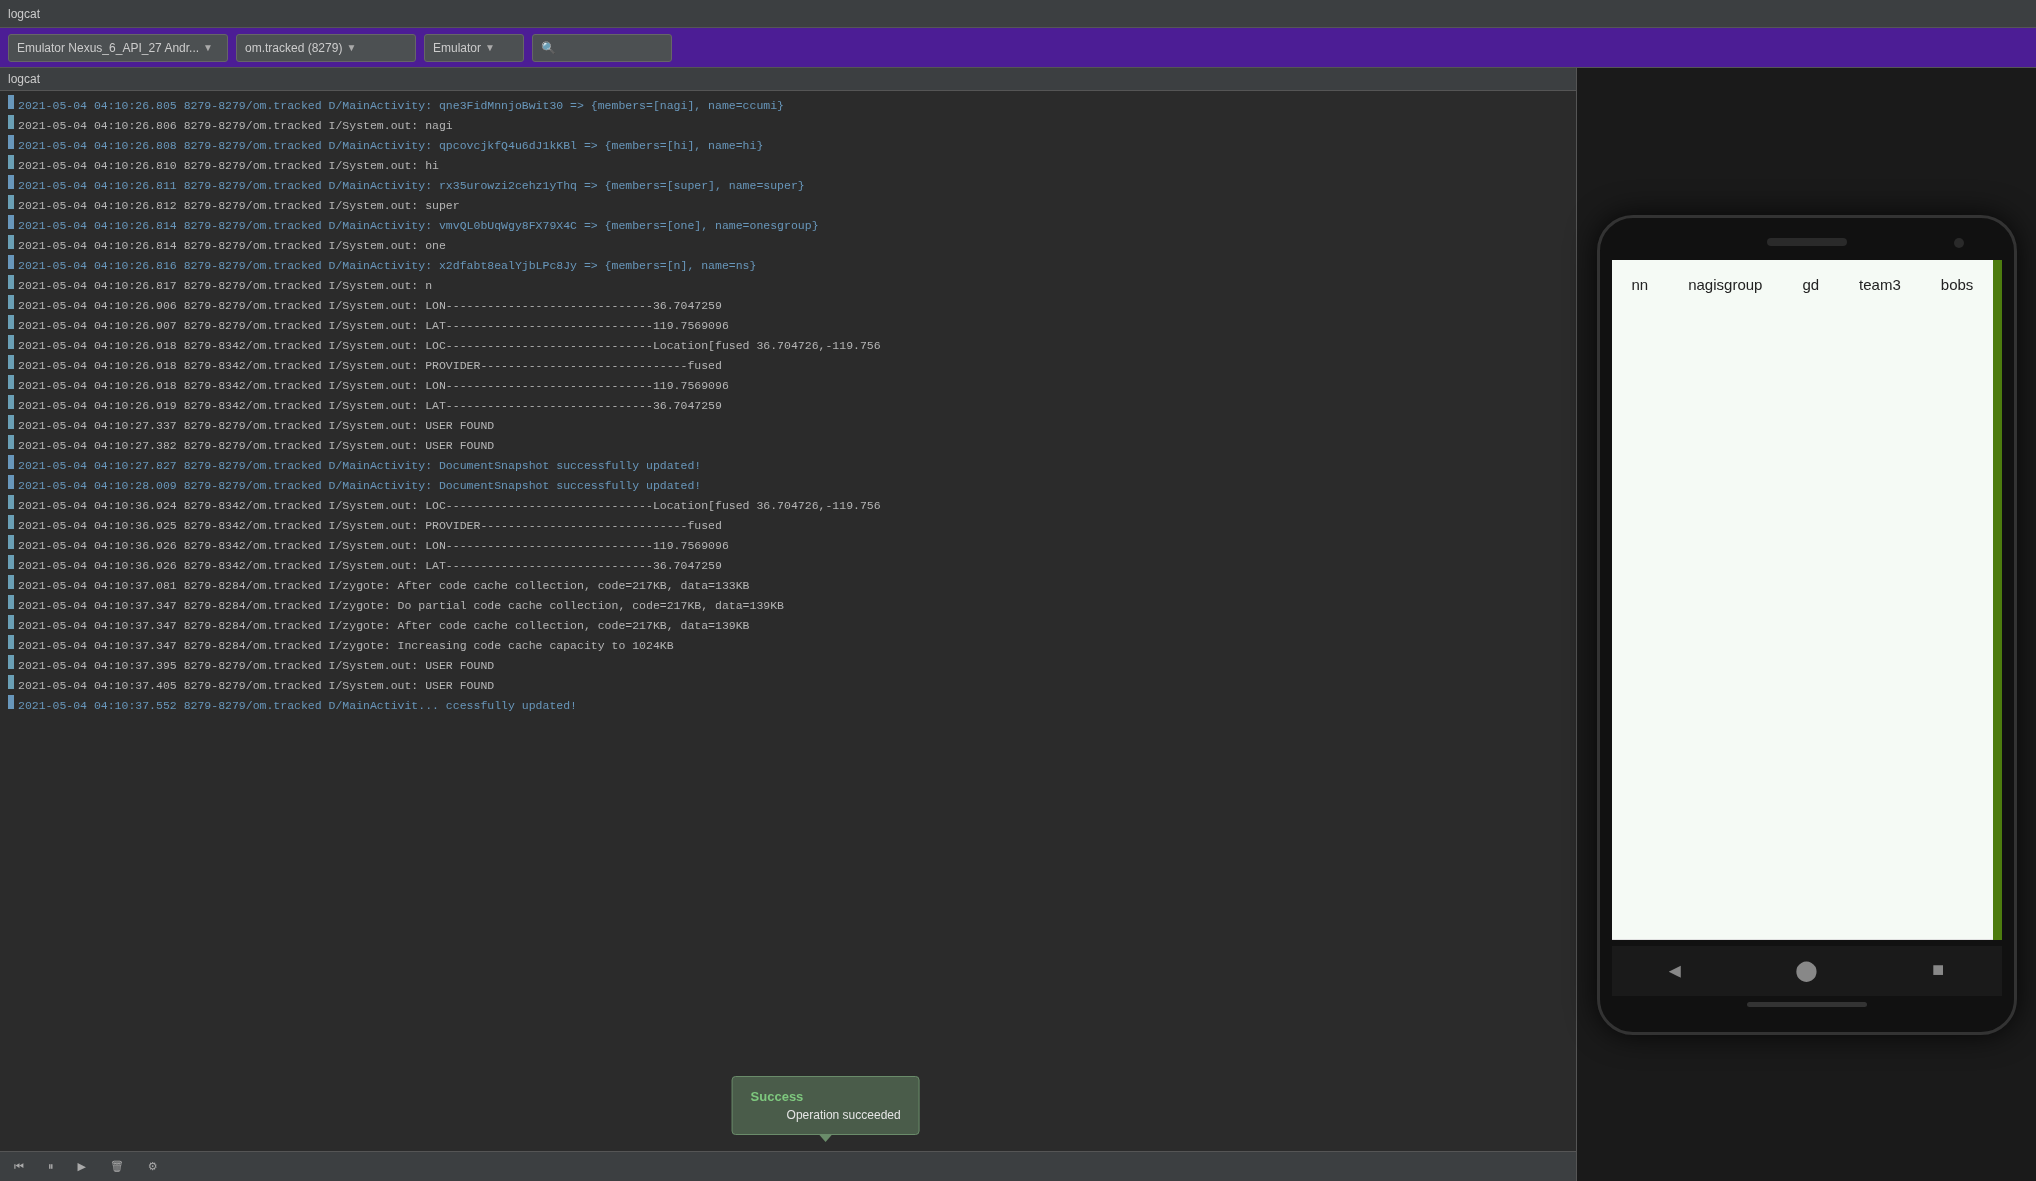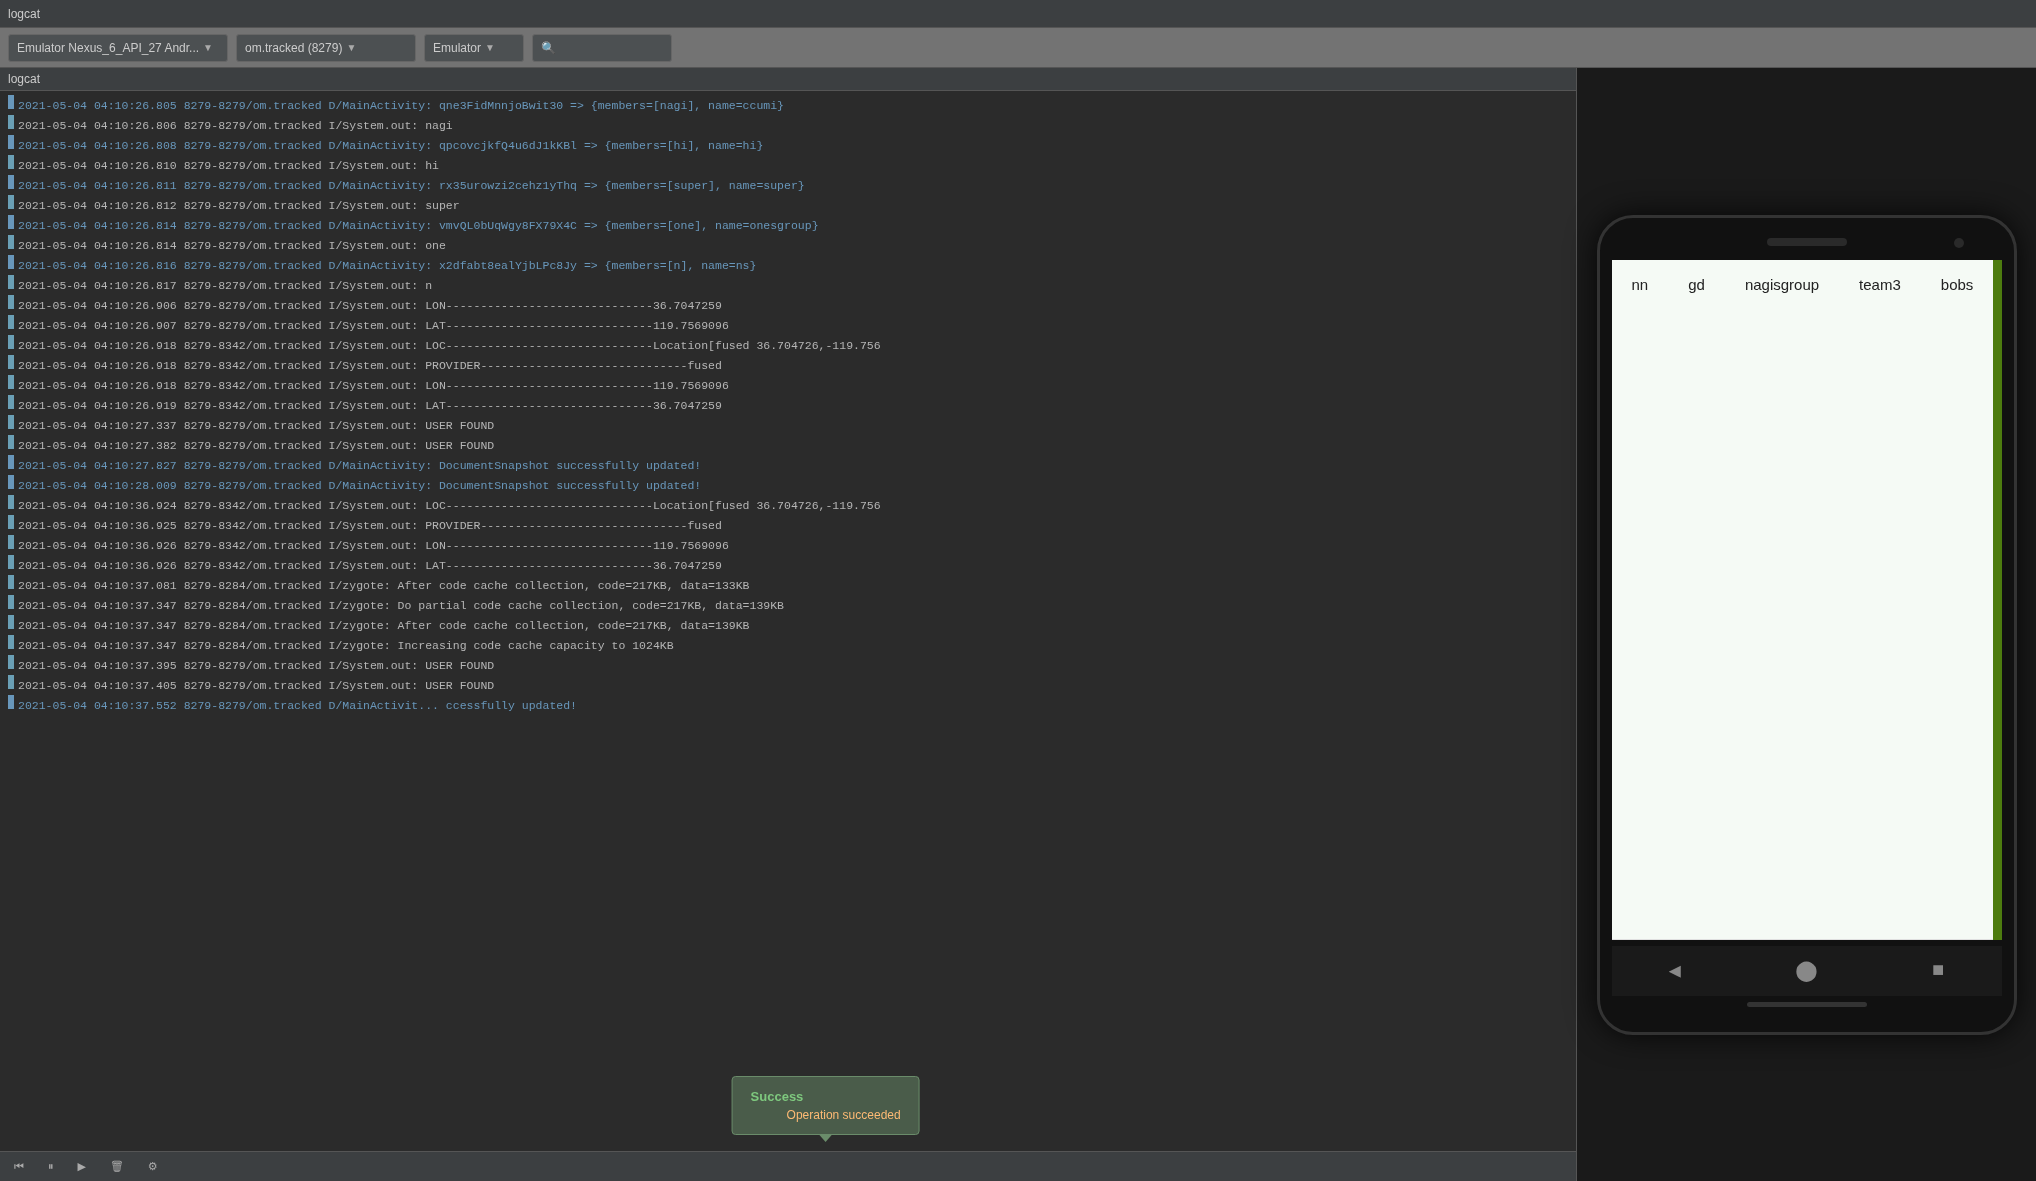--- a/index.html
+++ b/index.html
@@ -23,21 +23,21 @@
       border-bottom: 1px solid #555;
     }
     .title-bar-text {
       color: #ccc;
       font-size: 12px;
       font-family: Arial, sans-serif;
     }
 
     
     .toolbar {
-      background: #737373;
+      background: #4c1d95;
       height: 40px;
       display: flex;
       align-items: center;
       padding: 0 8px;
       gap: 8px;
       border-bottom: 1px solid #555;
     }
     .toolbar-select {
       background: #4c5052;
       color: #ccc;
@@ -148,21 +148,21 @@
       min-width: 160px;
     }
     .success-title {
       color: #7ec87e;
       font-size: 13px;
       font-weight: bold;
       font-family: Arial, sans-serif;
       margin-bottom: 4px;
     }
     .success-message {
-      color: #fdba74;
+      color: #e5e5e5;
       font-size: 12px;
       font-family: Arial, sans-serif;
       margin-left: 36px;
     }
     .toast-arrow {
       position: absolute;
       bottom: -8px;
       left: 50%;
       transform: translateX(-50%);
       width: 0;
@@ -458,22 +458,22 @@
   </div>
 
   <div class="phone-panel">
     <div class="phone-outer">
       <div class="phone-speaker"></div>
       <div class="phone-camera-area"></div>
 
       <div class="phone-screen">
         <div class="app-screen" id="app-list">
         <div class="list-item">nn</div>
+            <div class="list-item">nagisgroup</div>
             <div class="list-item">gd</div>
-            <div class="list-item">nagisgroup</div>
             <div class="list-item">team3</div>
             <div class="list-item">bobs</div>
           </div>
       </div>
 
       <div class="phone-nav-bar">
         <span class="nav-btn">◀</span>
         <span class="nav-btn">⬤</span>
         <span class="nav-btn">■</span>
       </div>

